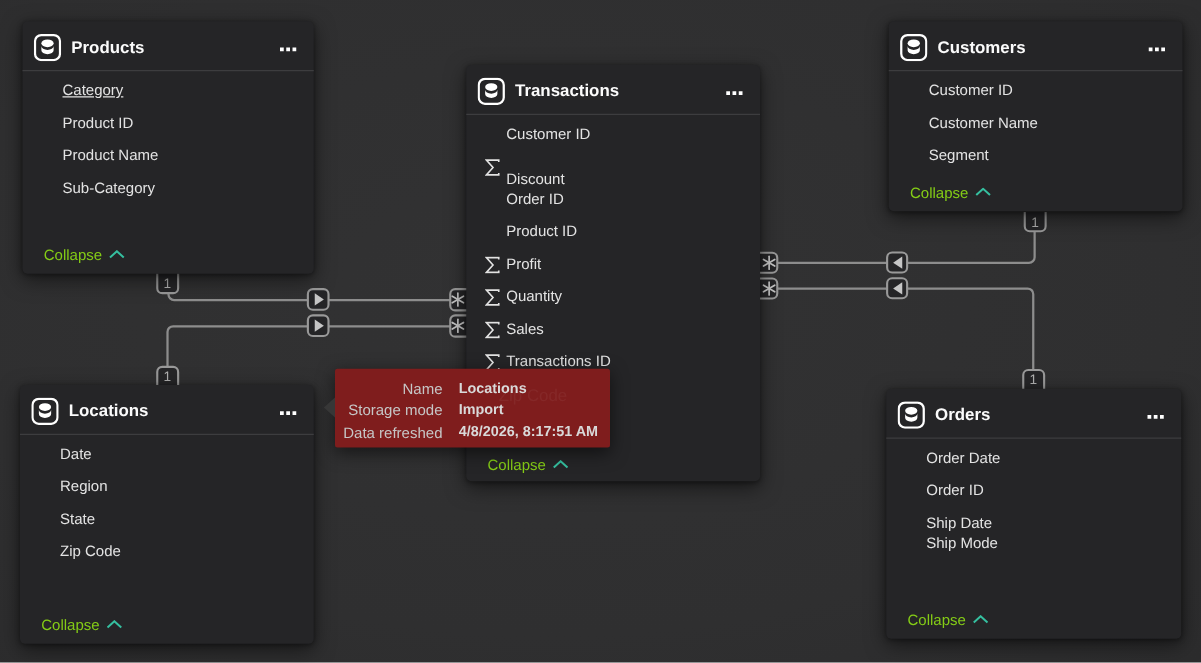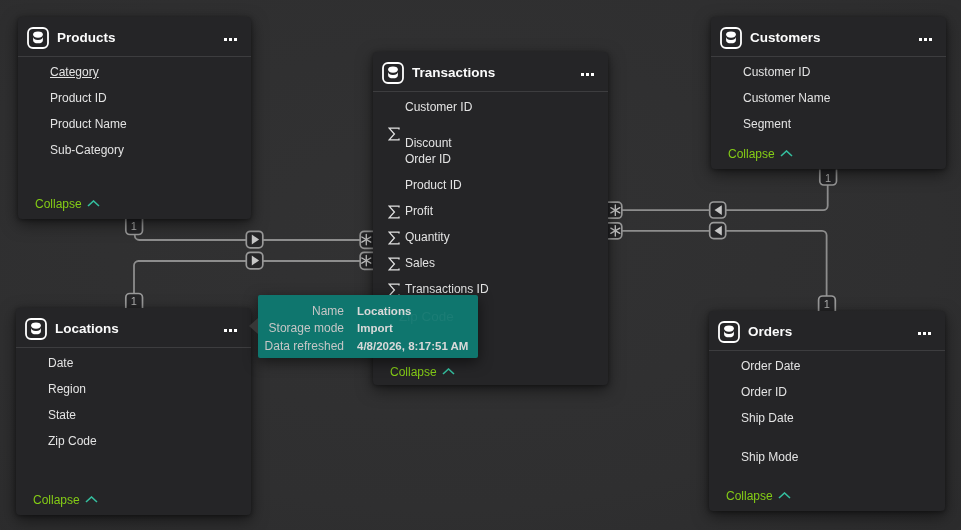--- a/index.html
+++ b/index.html
@@ -17,22 +17,22 @@
   .row{position:absolute;left:32px;font-size:12px;color:#e3e3e3;
        height:26px;line-height:26px;white-space:nowrap;}
   .sig{position:absolute;left:15px;width:12px;height:26px;}
   .sig svg{position:absolute;top:6.5px;left:0;}
   .collapse{position:absolute;left:17px;font-size:12px;color:#84cc16;
             height:14px;line-height:14px;white-space:nowrap;}
   .chev{display:inline-block;vertical-align:1px;margin-left:5px;}
   svg{display:block;}
   #rel{position:absolute;left:0;top:0;z-index:0;}
   .panel{z-index:2;}
-  #tooltip{position:absolute;left:258px;top:295px;width:220px;height:63px;
-           background:#0f766e;border-radius:2px;z-index:10;
+  #tooltip{position:absolute;left:268px;top:295px;width:220px;height:63px;
+           background:#7f1d1d;border-radius:2px;z-index:10;
            box-shadow:0 4px 14px rgba(0,0,0,.55);}
   #tooltip .beak{position:absolute;left:-9px;top:23px;width:0;height:0;
            border-top:8px solid transparent;border-bottom:8px solid transparent;
            border-right:9px solid #373737;}
   .tiprow{position:absolute;left:0;height:17px;line-height:17px;font-size:12px;width:100%;}
   .tiplab{position:absolute;left:0;width:86px;text-align:right;color:#c6c6c6;}
   .tipval{position:absolute;left:99px;color:#d9d9d9;font-weight:bold;font-size:11.5px;white-space:nowrap;}
 </style>
 </head>
 <body>
@@ -214,21 +214,21 @@
   <svg class="icon" width="22" height="22" viewBox="0 0 22 22">
     <rect x="1" y="1" width="20" height="20" rx="5" fill="none" stroke="#fff" stroke-width="1.8"></rect>
     <ellipse cx="11" cy="7.6" rx="4.9" ry="3.1" fill="#fff"></ellipse>
     <path d="M6.1,9.8 v3.4 a4.9,3.1 0 0 0 9.8,0 v-3.4 a4.9,3.1 0 0 1 -9.8,0 z" fill="#fff"></path>
   </svg>
   <div class="title">Orders</div>
   <div class="dots"></div>
   <div class="row" style="top:42px;">Order Date</div>
   <div class="row" style="top:68px;">Order ID</div>
   <div class="row" style="top:94px;">Ship Date</div>
-  <div class="row" style="top:133px;">Ship Mode</div>
+  <div class="row" style="top:110px;">Ship Mode</div>
   <div class="collapse" style="top:177.5px;">Collapse<svg class="chev" width="13" height="7" viewBox="0 0 13 7">
         <path d="M1,6 L6.5,1 L12,6" stroke="#35bf9f" stroke-width="1.6" fill="none"></path>
       </svg></div>
 </div>
 
 <div id="tooltip">
   <div class="beak"></div>
   <div class="tiprow" style="top:8px;">
       <span class="tiplab">Name</span>
       <span class="tipval">Locations</span>

